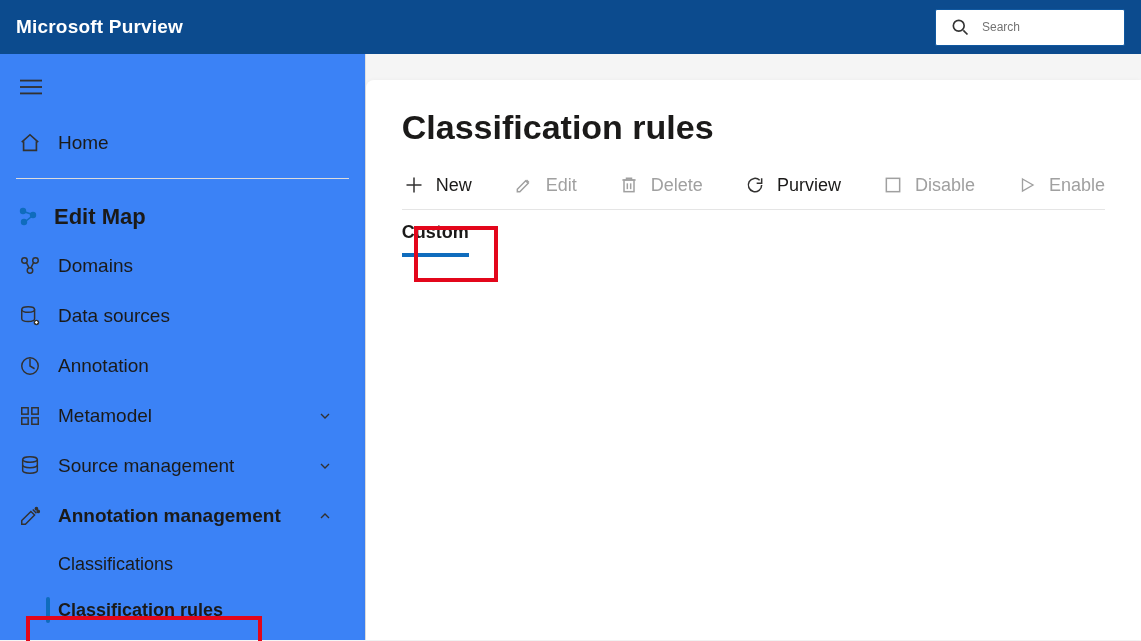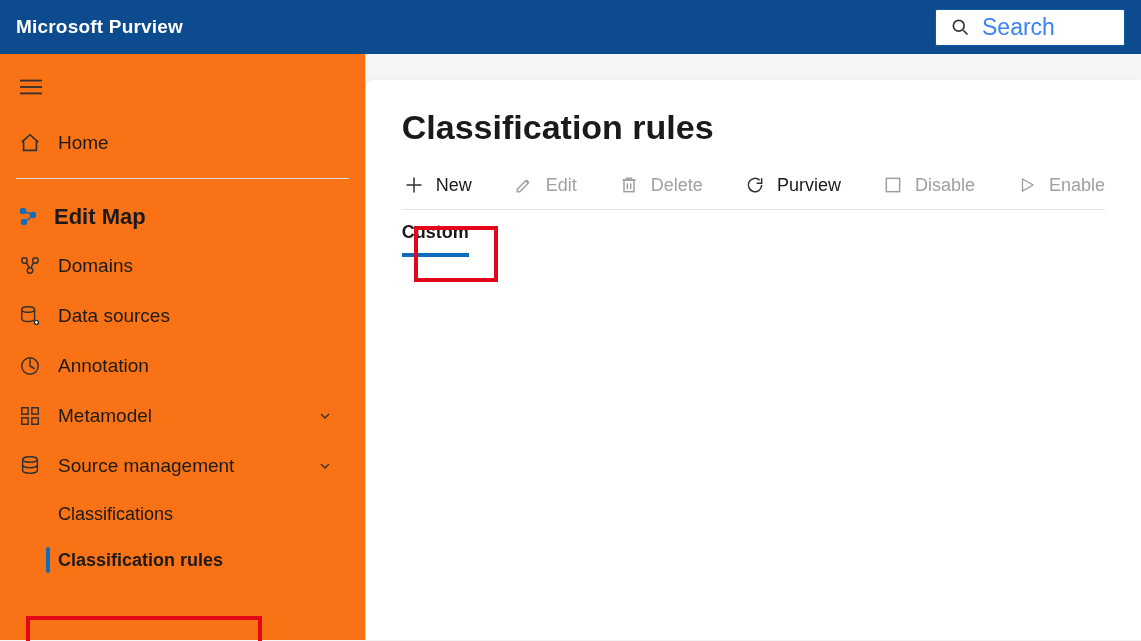--- a/index.html
+++ b/index.html
@@ -31,32 +31,32 @@
     height: 37px;
     background: #ffffff;
     border-radius: 2px;
     display: flex;
     align-items: center;
     padding: 0 12px;
     gap: 10px;
     border: 1px solid #1058a0;
   }
   .search-box .ph {
-    color: #3b82f6;
-    font-size: 23px;
+    color: #737373;
+    font-size: 12px;
   }
   
   .workspace {
     display: flex;
     height: calc(100% - 55px);
   }
   
   .leftnav {
     width: 380px;
-    background: #f97316;
+    background: #3b82f6;
     border-right: 1px solid #e0e0e0;
     padding: 18px 16px 0 16px;
   }
   .hamburger {
     width: 30px; height: 30px;
     display:flex; align-items:center; justify-content:center;
     margin-bottom: 16px;
   }
   .nav-item {
     display: flex;
@@ -292,20 +292,36 @@
         </svg>
       </span>
       <span>Source management</span>
       <span class="chev icon-slot">
         <svg width="16" height="16" viewBox="0 0 24 24" fill="none" stroke="#323130" stroke-width="2">
             <path d="M6 9 L12 15 L18 9"></path>
           </svg>
       </span>
     </div>
 
+    <div class="nav-item bold">
+      <span class="icon-slot">
+        <svg width="22" height="22" viewBox="0 0 24 24" fill="none" stroke="#323130" stroke-width="1.6">
+          <path d="M3 17 L13 7 L17 11 L7 21 H3 Z"></path>
+          <path d="M15 5 L19 9"></path>
+          <circle cx="19" cy="4" r="1.2" fill="#323130"></circle>
+          <circle cx="21" cy="7" r="1.2" fill="#323130"></circle>
+        </svg>
+      </span>
+      <span>Annotation management</span>
+      <span class="chev icon-slot">
+        <svg width="16" height="16" viewBox="0 0 24 24" fill="none" stroke="#323130" stroke-width="2">
+            <path d="M6 15 L12 9 L18 15"></path>
+          </svg>
+      </span>
+    </div>
 
     <div class="subitem">
       <span>Classifications</span>
     </div>
     <div class="subitem active">
       <span>Classification rules</span>
     </div>
 
   </nav>
 

